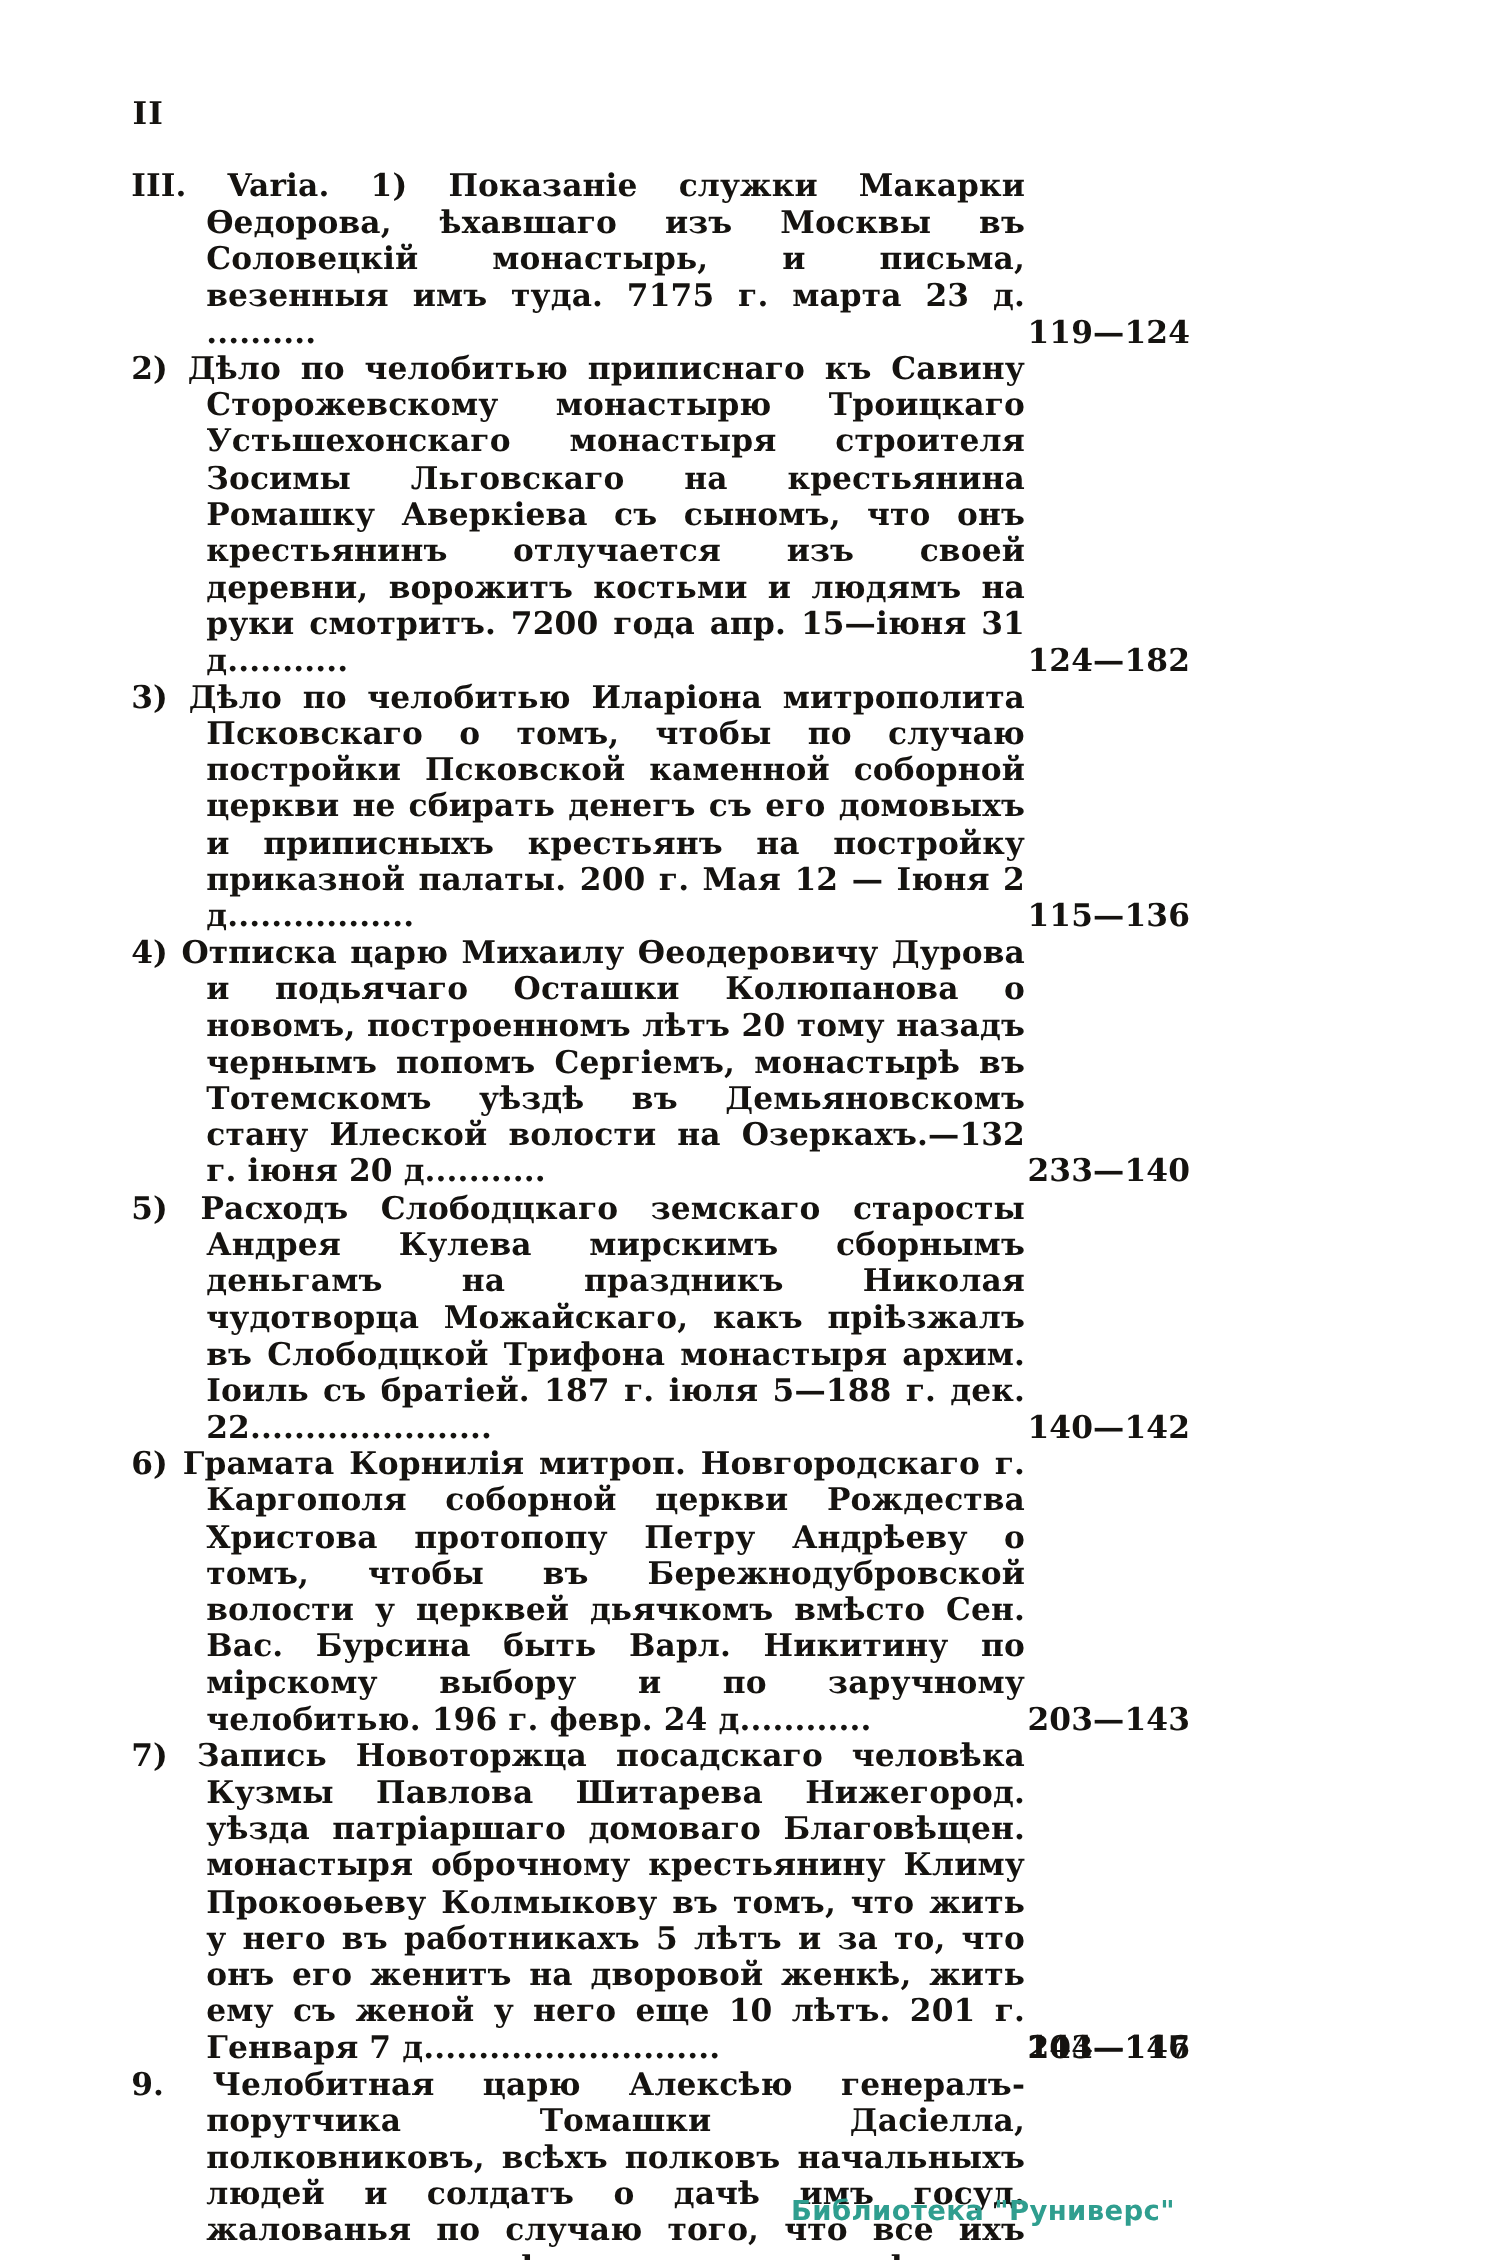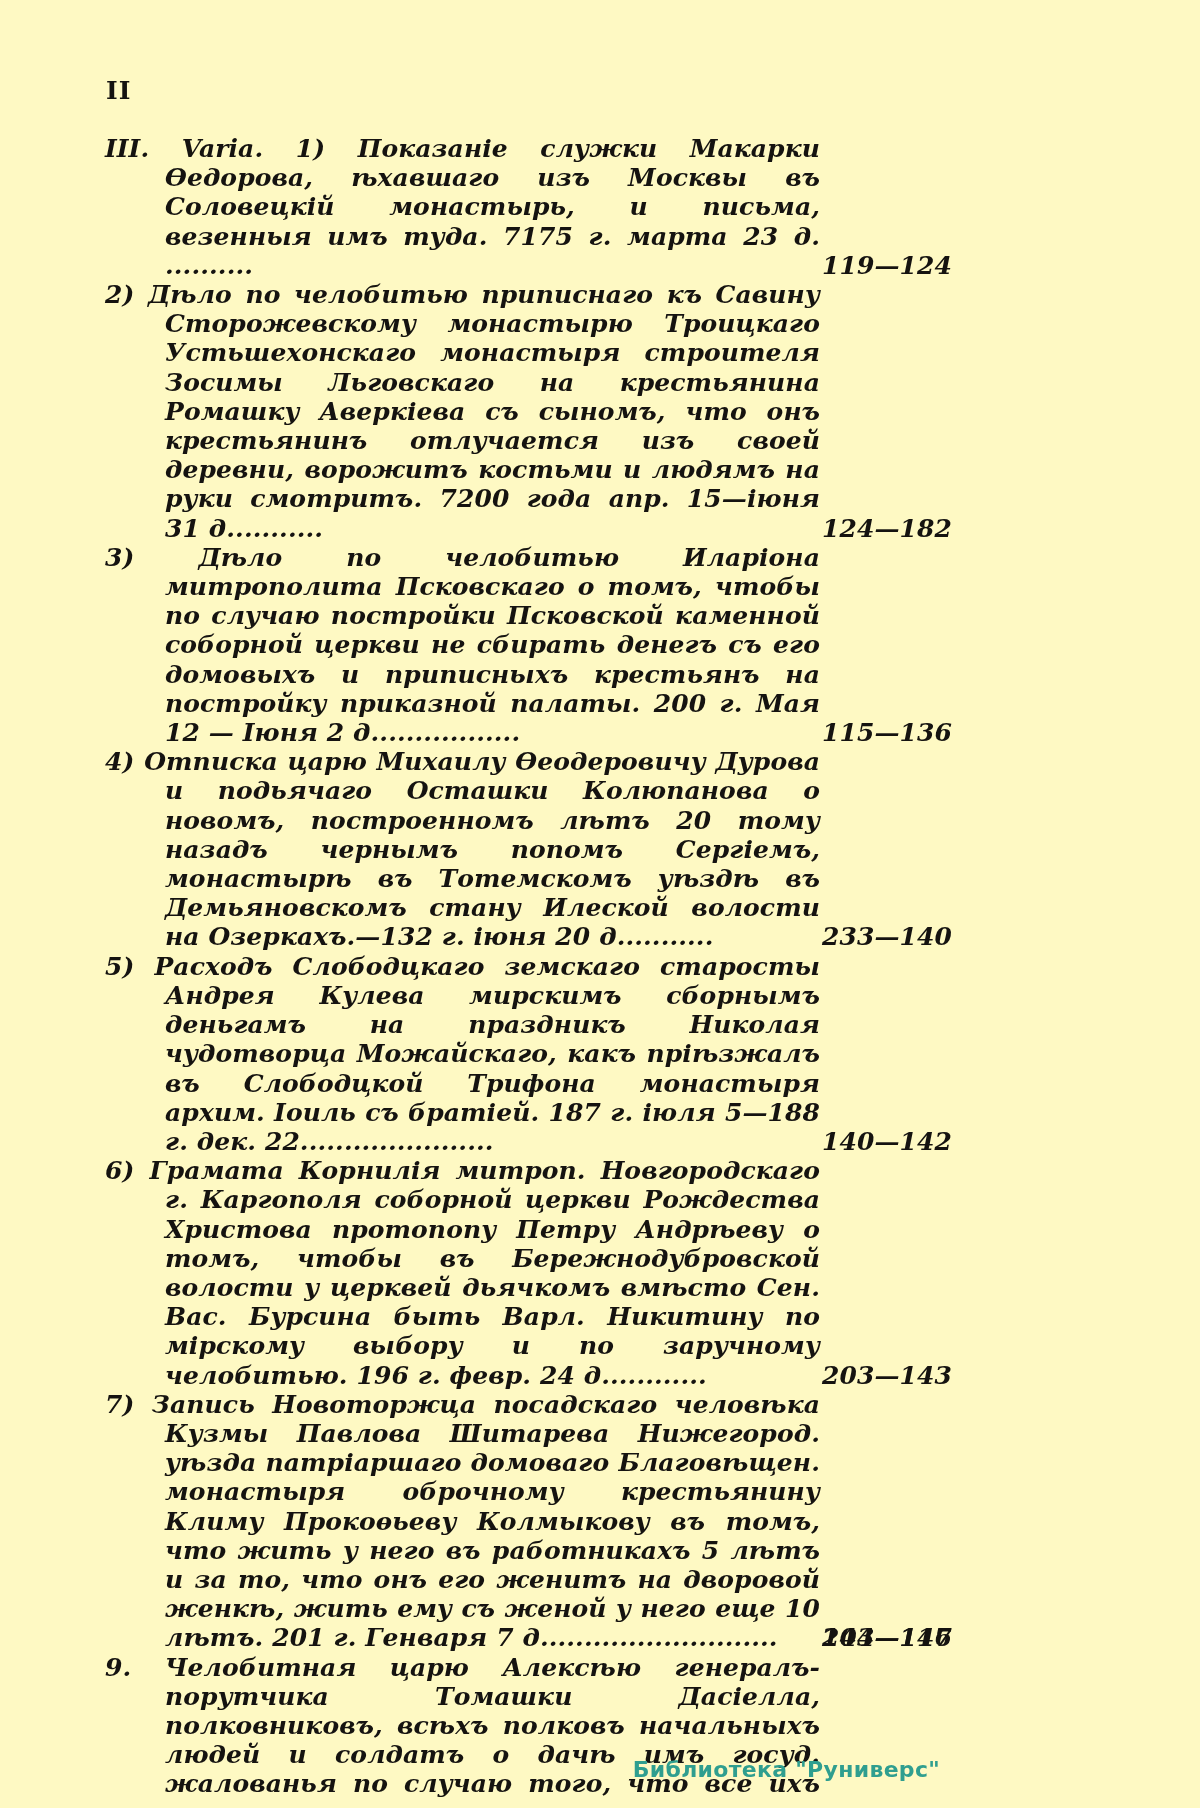--- a/index.html
+++ b/index.html
@@ -5,21 +5,21 @@
   html, body {
     margin: 0;
     padding: 0;
     background: #e8e8e8;
   }
   .page {
     position: relative;
     width: 1200px;
     height: 1808px;
     margin: 0 auto;
-    background: #fef9c3;
+    background: #ffffff;
     overflow: hidden;
     font-family: "DejaVu Serif", serif;
     color: #151310;
   }
   .page-number {
     position: absolute;
     top: 76px;
     left: 106px;
     font-size: 25px;
     font-weight: bold;
@@ -34,21 +34,20 @@
     line-height: 29.2px;
     font-weight: bold;
     text-align: justify;
     letter-spacing: 0.1px;
   }
   .entry {
     position: relative;
     padding: 0 117px 0 60px;
     text-indent: -60px;
     margin: 0;
-    font-style: italic;
   }
   .entry .pages {
     position: absolute;
     right: 0;
     bottom: 0;
     width: 115px;
     text-align: left;
     text-indent: 0;
     white-space: nowrap;
   }

